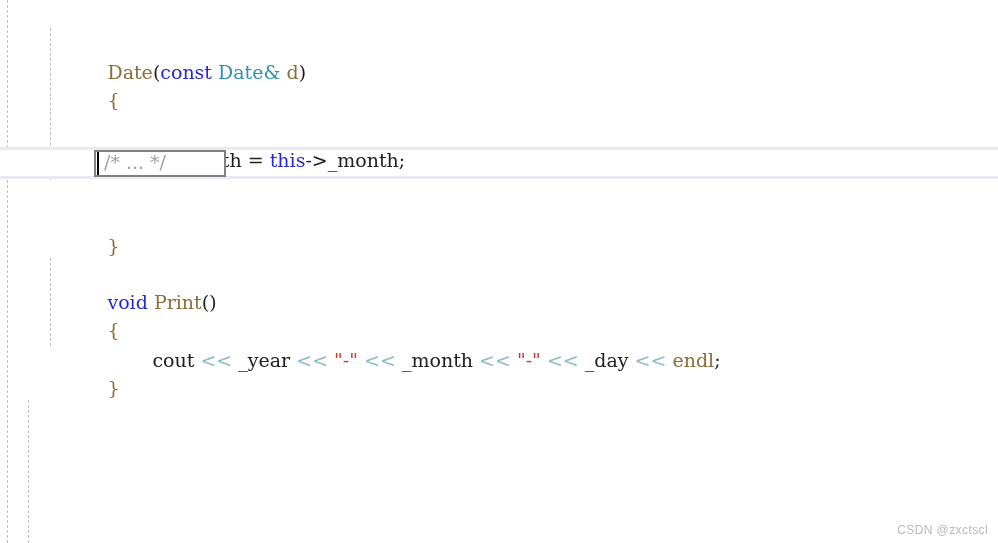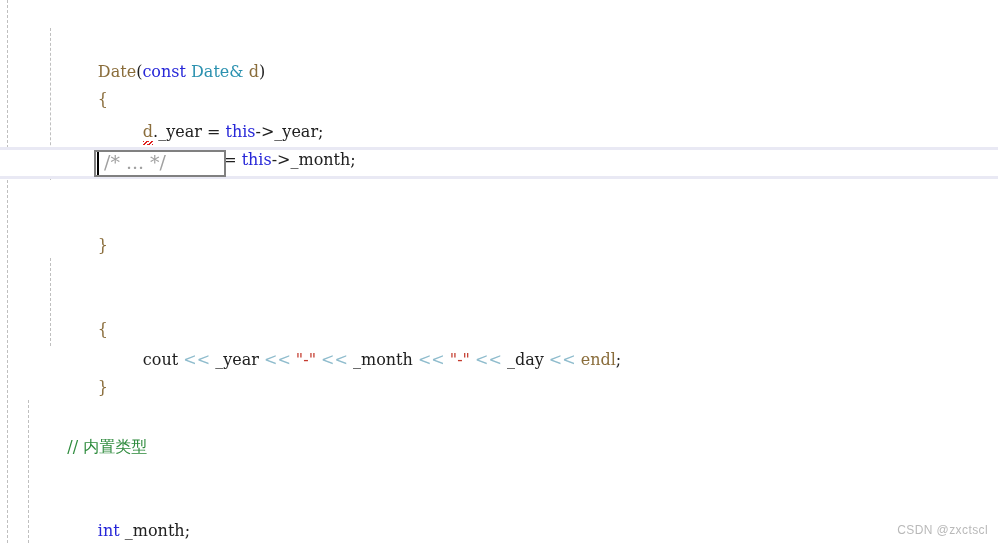--- a/index.html
+++ b/index.html
@@ -34,21 +34,21 @@
   .guide-b3 { left: 28px; top: 400px; height: 143px; }
 
   
   .line {
     position: absolute;
     left: 0;
     width: 998px;
     height: 28px;
     line-height: 28px;
     white-space: pre;
-    font-size: 16px;
+    font-size: 19px;
     color: #202020;
     letter-spacing: 0px;
   }
   .code {
     display: inline-block;
     white-space: pre;
   }
 
   
   .kw      { color: #2727d8; }          
@@ -151,25 +151,20 @@
       <span class="ident">Date</span><span class="plain">(</span><span class="kw">const</span><span class="plain"> </span><span class="type">Date&amp;</span><span class="plain"> </span><span class="ident">d</span><span class="plain">)</span>
     </span>
   </div>
 
   <div class="line" style="top:30px;">
     <span class="code" style="padding-left:47px;">
       <span class="ident">{</span>
     </span>
   </div>
 
-  <div class="line" style="top:62px;">
-    <span class="code" style="padding-left:92px;">
-      <span class="ident squiggle">d</span><span class="plain">._year </span><span class="plain">= </span><span class="kw">this</span><span class="plain">-&gt;_year;</span>
-    </span>
-  </div>
 
   <div class="line" style="top:90px;">
     <span class="code" style="padding-left:92px;">
       <span class="ident squiggle">d</span><span class="plain">._month </span><span class="plain">= </span><span class="kw">this</span><span class="plain">-&gt;_month;</span>
     </span>
   </div>
 
 
   <div id="snippet-box"></div>
   <div id="caret"></div>
@@ -180,20 +175,25 @@
       <span class="ident">}</span>
     </span>
   </div>
 
   <div class="line" style="top:204px;">
     <span class="code" style="padding-left:47px;">
       <span class="plain"> </span>
     </span>
   </div>
 
+  <div class="line" style="top:232px;">
+    <span class="code" style="padding-left:47px;">
+      <span class="kw">void</span><span class="plain"> </span><span class="ident">Print</span><span class="plain">()</span>
+    </span>
+  </div>
 
   <div class="line" style="top:260px;">
     <span class="code" style="padding-left:47px;">
       <span class="ident">{</span>
     </span>
   </div>
 
   <div class="line" style="top:290px;">
     <span class="code" style="padding-left:92px;">
       <span class="plain">cout </span><span class="op">&lt;&lt;</span><span class="plain"> _year </span><span class="op">&lt;&lt;</span><span class="str"> "-" </span><span class="op">&lt;&lt;</span><span class="plain"> _month </span><span class="op">&lt;&lt;</span><span class="str"> "-" </span><span class="op">&lt;&lt;</span><span class="plain"> _day </span><span class="op">&lt;&lt;</span><span class="ident"> endl</span><span class="plain">;</span>
@@ -206,30 +206,22 @@
     </span>
   </div>
 
   <div class="line" style="top:348px;">
     <span class="code" style="padding-left:47px;">
       <span class="plain"> </span>
     </span>
   </div>
 
 
-  <div class="line" style="top:405px;">
-    <span class="code cmt" style="padding-left:47px;">// 内置类型</span>
-  </div>
-
-
-  <div class="line" style="top:461px;">
-    <span class="code" style="padding-left:47px;">
-      <span class="kw">int</span><span class="plain"> </span><span class="plain">_month;</span>
-    </span>
-  </div>
+
+
 
   <div class="line" style="top:490px;">
     <span class="code" style="padding-left:47px;">
       
     </span>
   </div>
 
   <div id="watermark">CSDN @zxctscl</div>
 
 </div>

